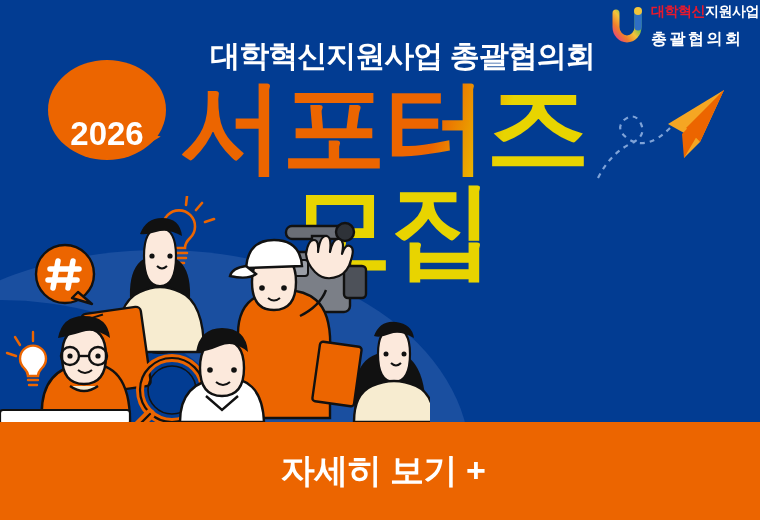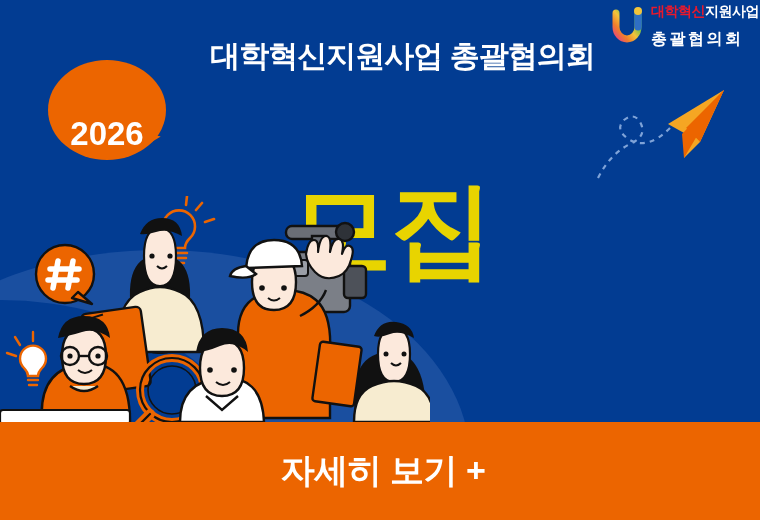--- a/index.html
+++ b/index.html
@@ -219,20 +219,21 @@
     </div>
   </div>
 
   <div class="headline">대학혁신지원사업 총괄협의회</div>
 
   <div class="year-tail"></div>
   <div class="year-bubble">
     <span class="year-bubble-text">2026</span>
   </div>
 
+  <div class="title-main">서포터즈</div>
   <div class="title-sub">모집</div>
 
   <div class="plane-wrap">
     <svg viewBox="0 0 164 130" width="164" height="130">
       <path d="M2 100 Q 14 76 34 66 Q 52 58 44 44 Q 38 34 28 42 Q 18 52 34 62 Q 52 72 74 50" fill="none" stroke="#7fa3d8" stroke-width="2.2" stroke-dasharray="5 5"></path>
       <g>
         <path d="M72 46 L128 12 L104 64 Z" fill="#f5a623"></path>
         <path d="M128 12 L104 64 L88 78 L92 54 Z" fill="#ffffff" opacity="0.0"></path>
         <path d="M128 12 L104 64 L90 50 Z" fill="#ec6500"></path>
         <path d="M90 50 L104 64 L88 80 Z" fill="#f5a623"></path>

